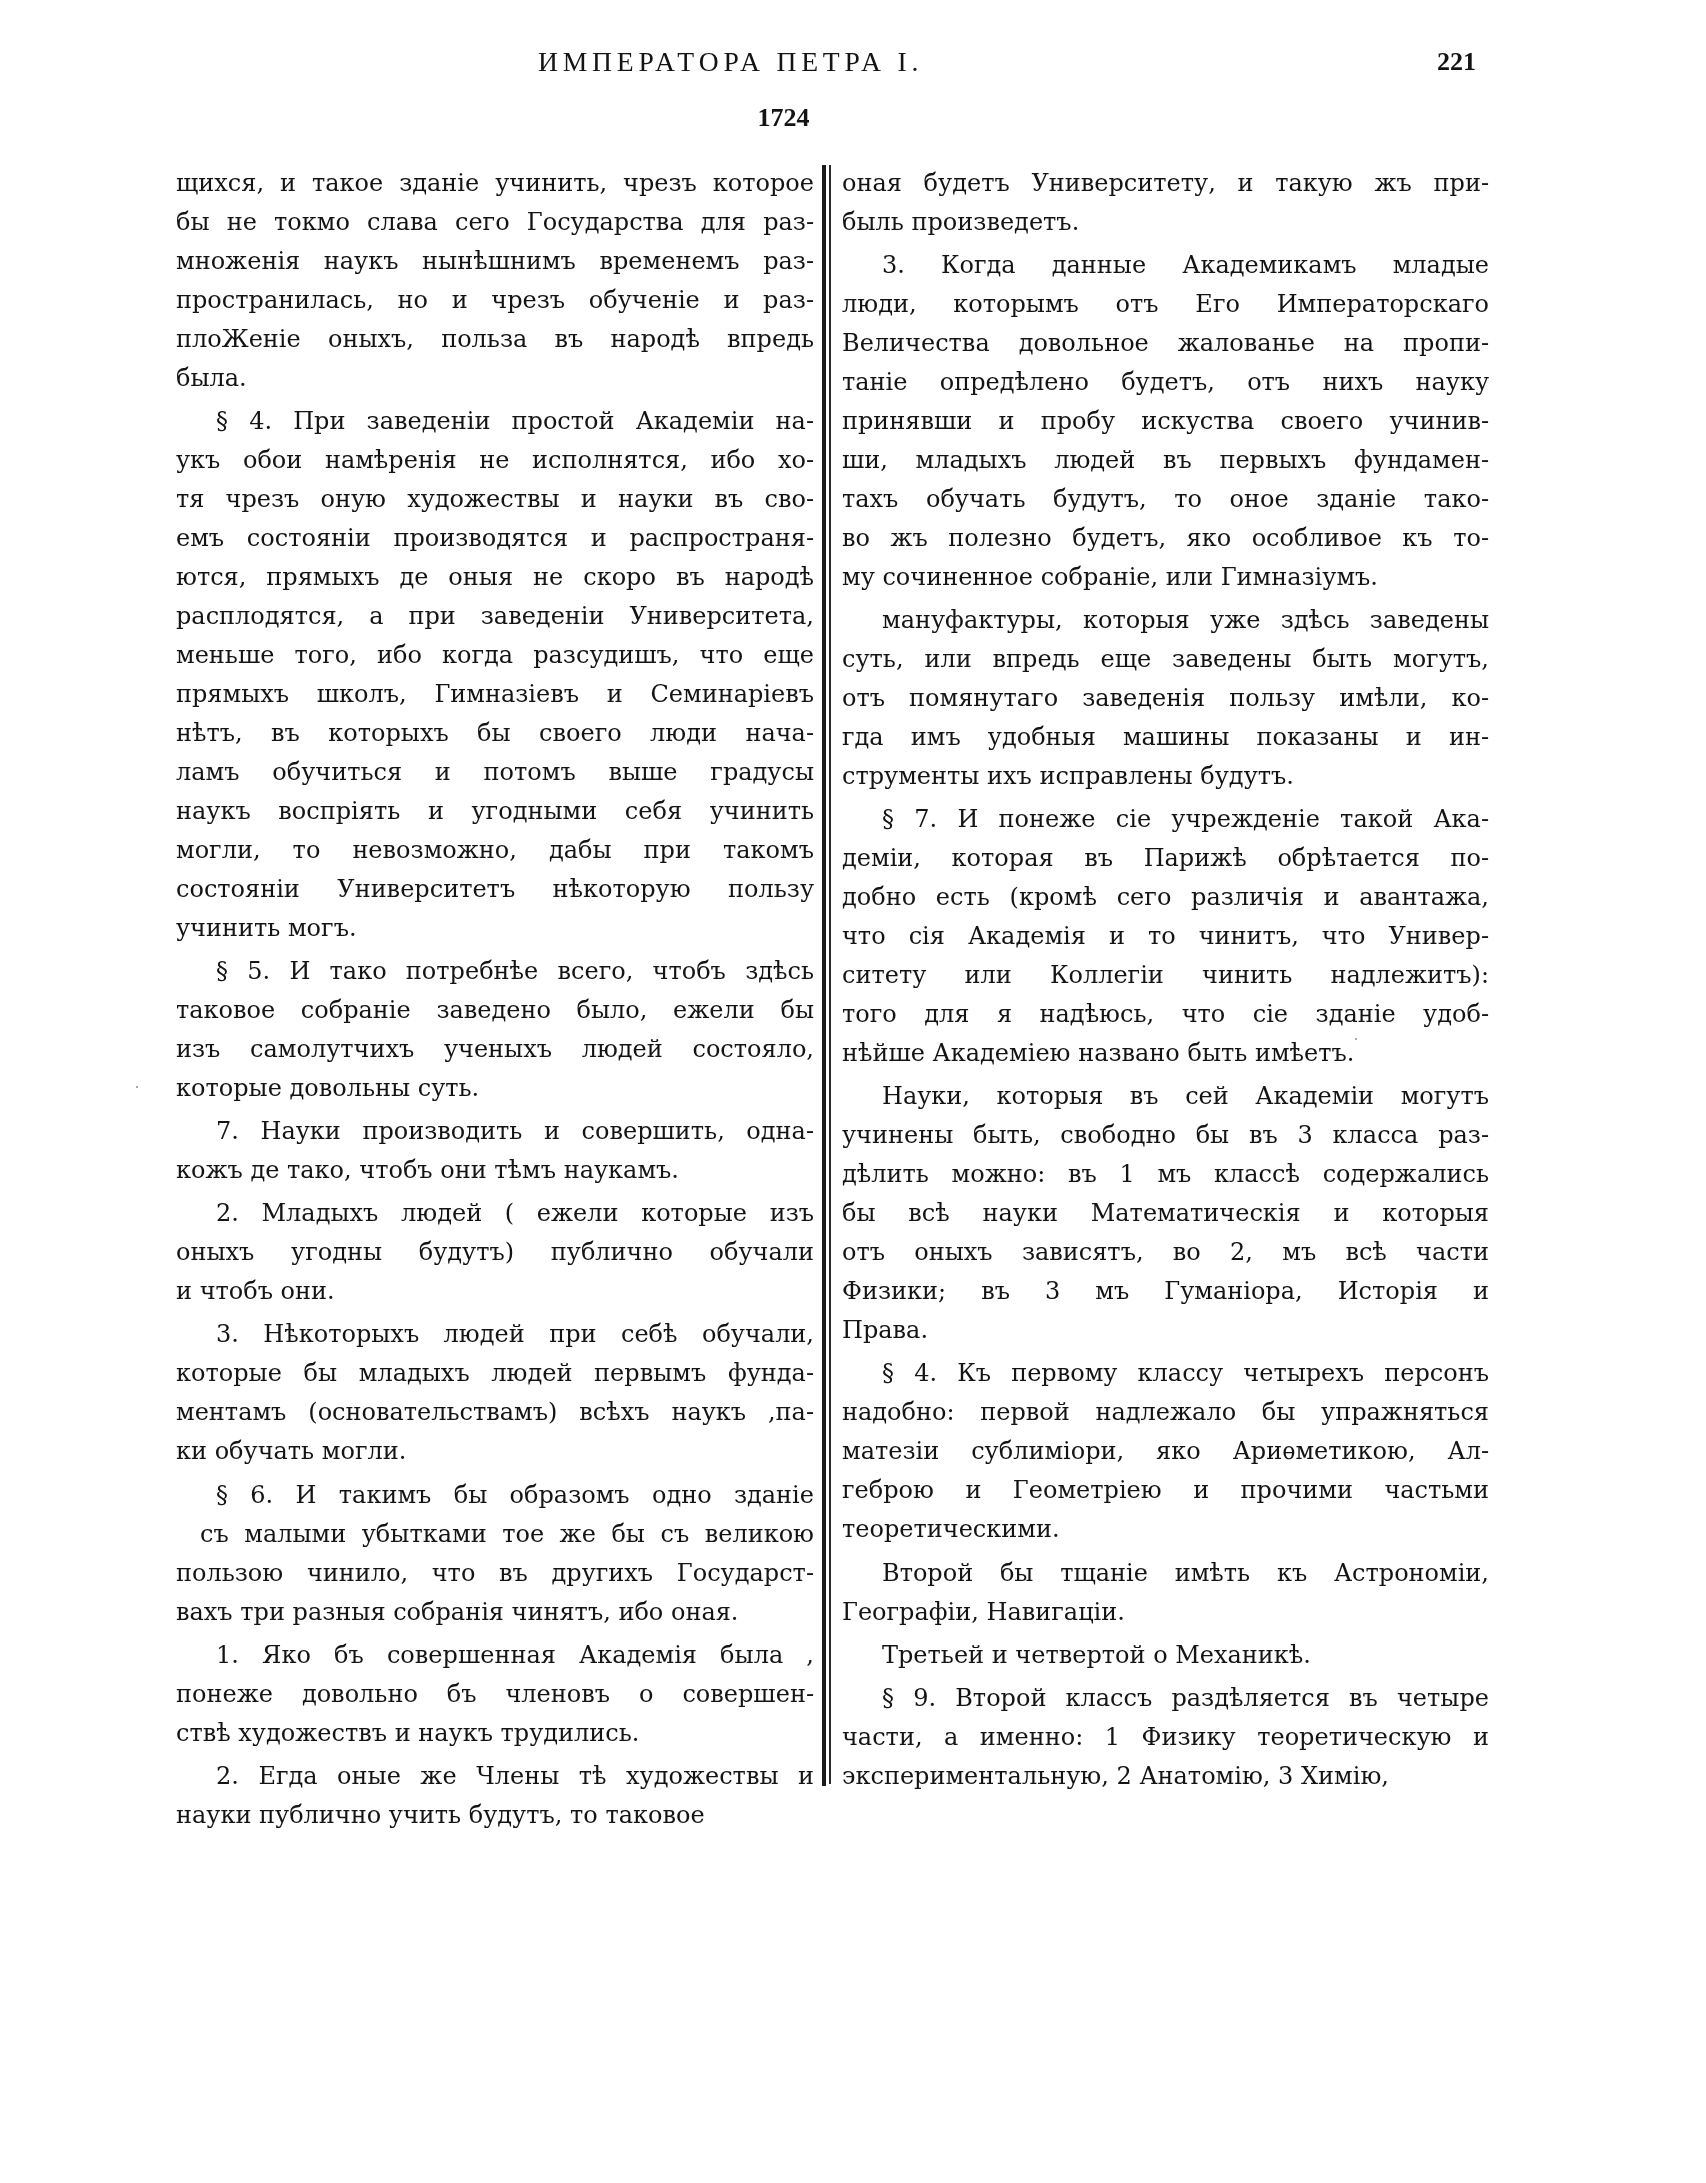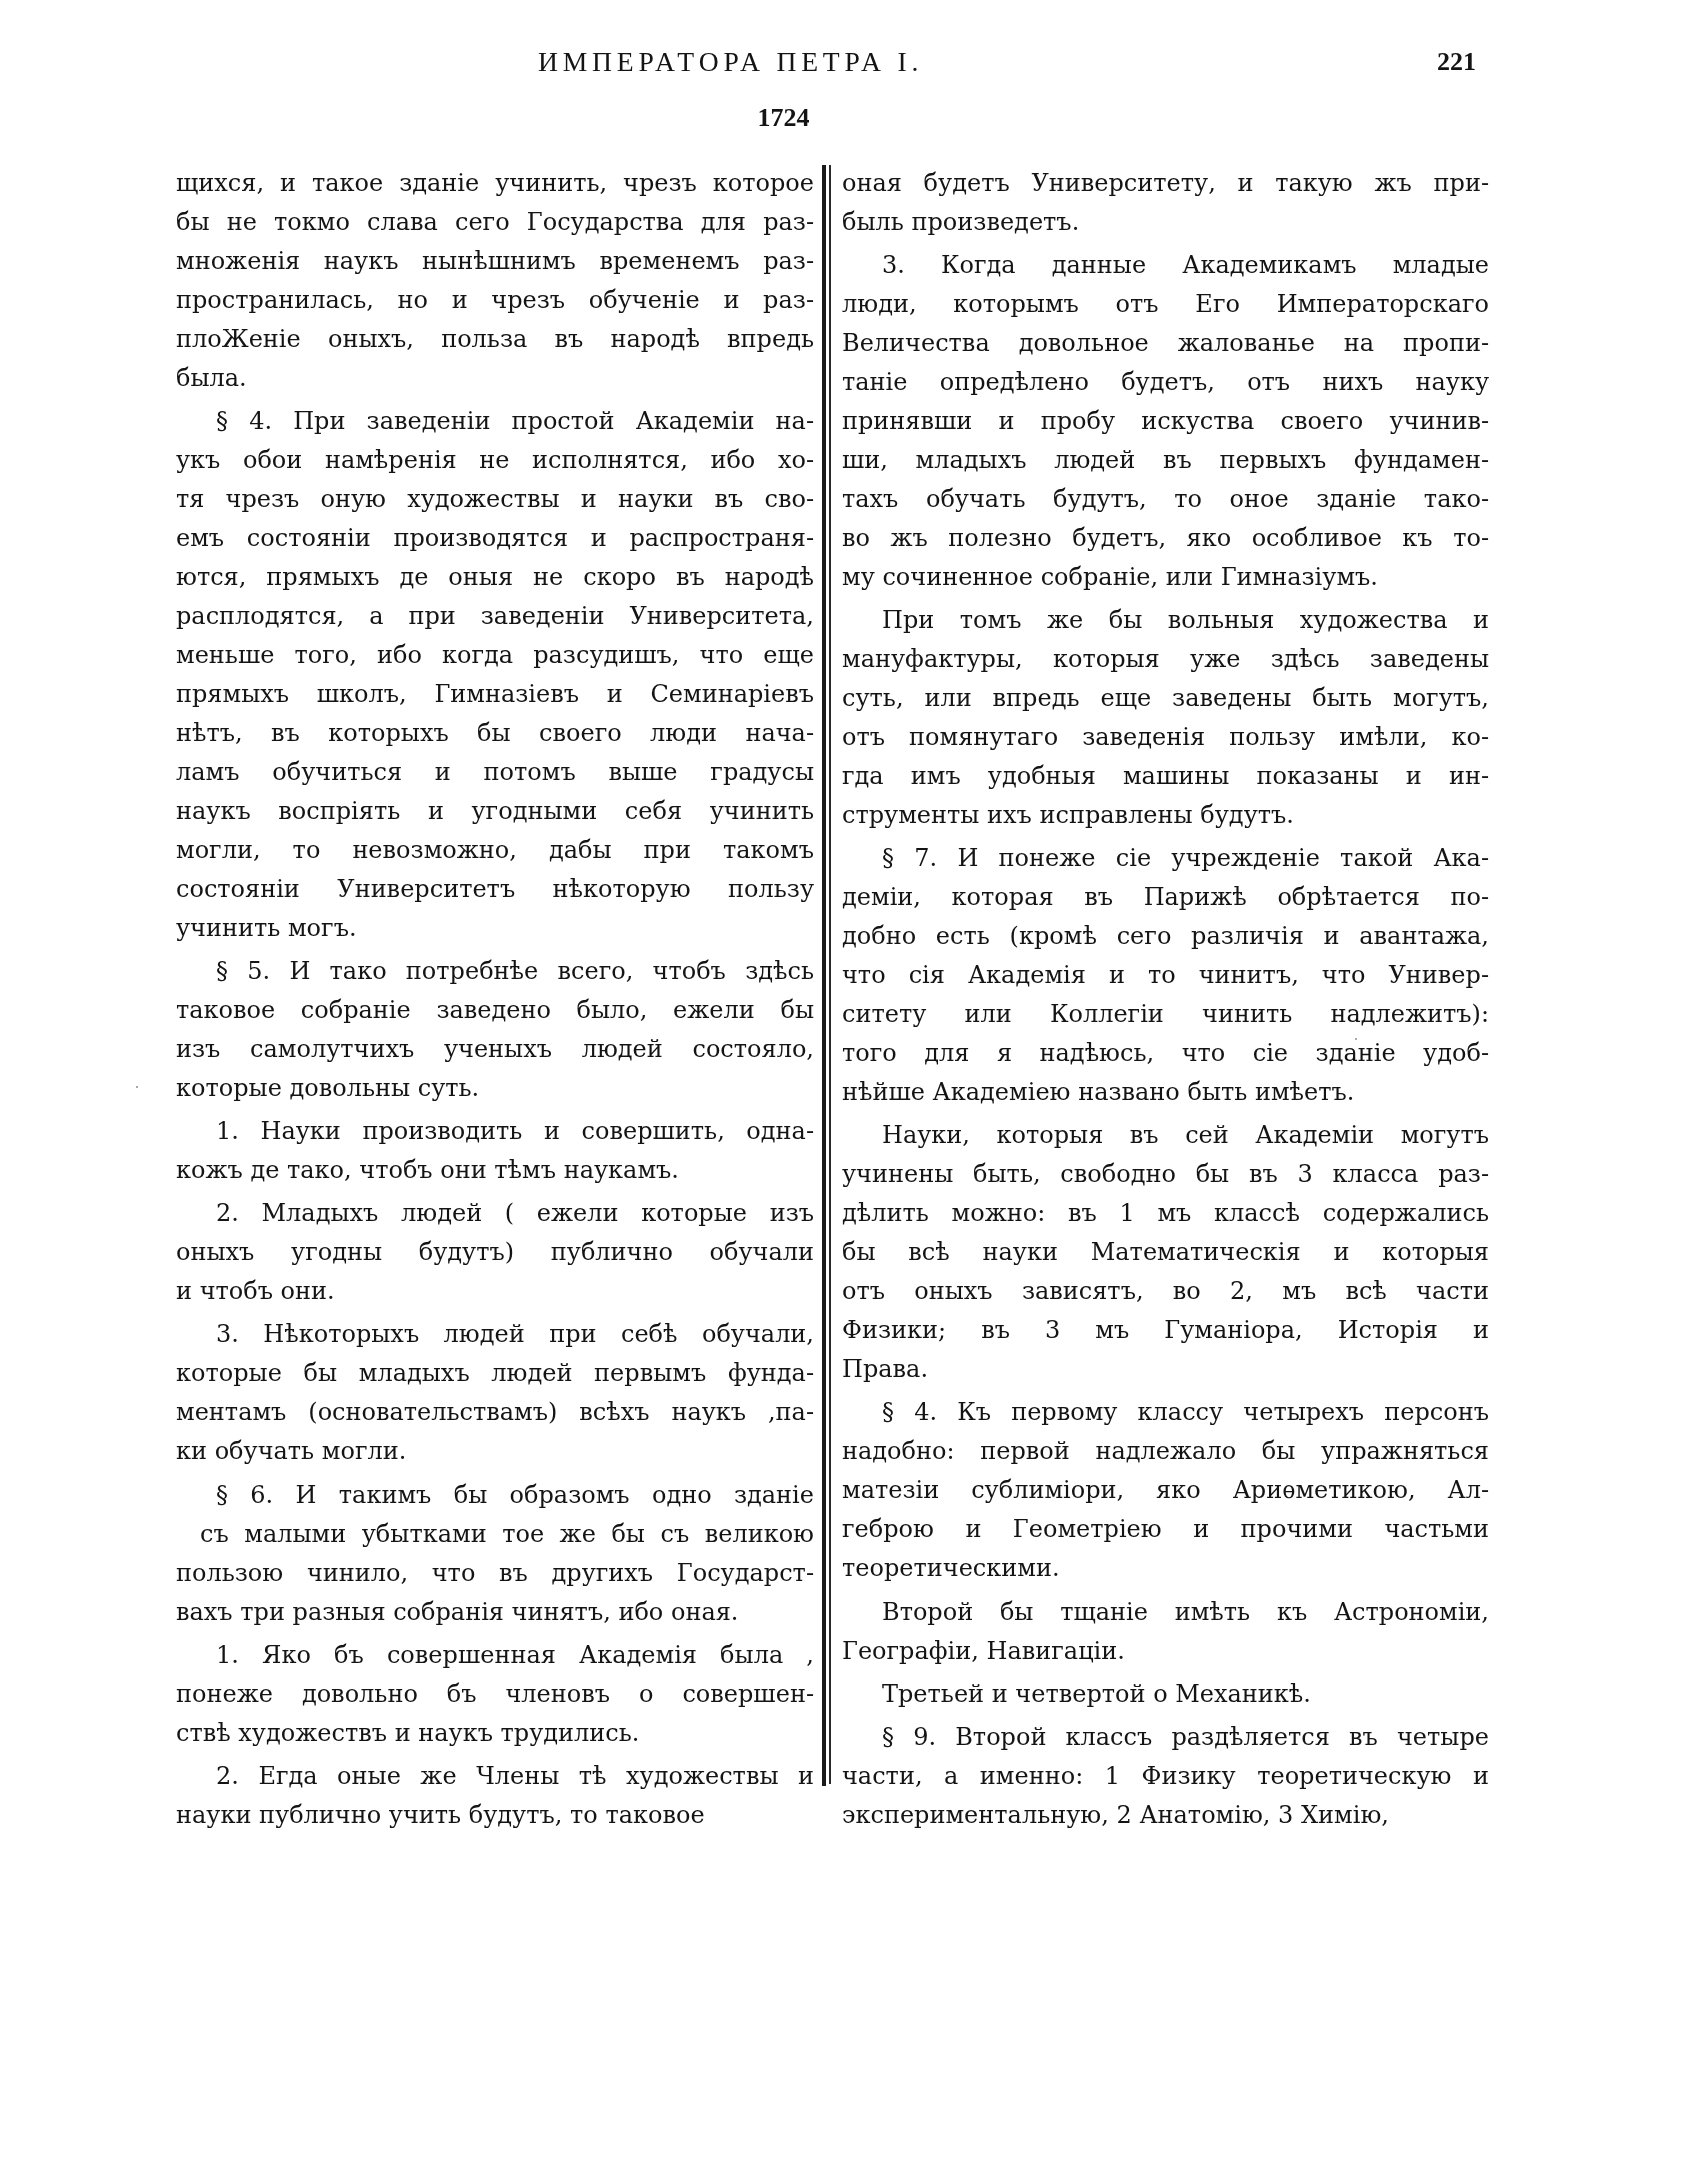--- a/index.html
+++ b/index.html
@@ -123,21 +123,21 @@
       <span class="line" style="display: block;">состояніи Университетъ нѣкоторую пользу</span>
       <span class="line last" style="display: block;">учинить могъ.</span>
     </div>
     <div class="para">
       <span class="line" style="display: block;">§ 5. И тако потребнѣе всего, чтобъ здѣсь</span>
       <span class="line" style="display: block;">таковое собраніе заведено было, ежели бы</span>
       <span class="line" style="display: block;">изъ самолутчихъ ученыхъ людей состояло,</span>
       <span class="line last" style="display: block;">которые довольны суть.</span>
     </div>
     <div class="para">
-      <span class="line" style="display: block;">1. Науки производить и совершить, одна-</span>
+      <span class="line" style="display: block;">7. Науки производить и совершить, одна-</span>
       <span class="line last" style="display: block;">кожъ де тако, чтобъ они тѣмъ наукамъ.</span>
     </div>
     <div class="para">
       <span class="line" style="display: block;">2. Младыхъ людей ( ежели которые изъ</span>
       <span class="line" style="display: block;">оныхъ угодны будутъ) публично обучали</span>
       <span class="line last" style="display: block;">и чтобъ они.</span>
     </div>
     <div class="para">
       <span class="line" style="display: block;">3. Нѣкоторыхъ людей при себѣ обучали,</span>
       <span class="line" style="display: block;">которые бы младыхъ людей первымъ фунда-</span>
@@ -172,21 +172,20 @@
       <span class="line" style="display: block;">люди, которымъ отъ Его Императорскаго</span>
       <span class="line" style="display: block;">Величества довольное жалованье на пропи-</span>
       <span class="line" style="display: block;">таніе опредѣлено будетъ, отъ нихъ науку</span>
       <span class="line" style="display: block;">принявши и пробу искуства своего учинив-</span>
       <span class="line" style="display: block;">ши, младыхъ людей въ первыхъ фундамен-</span>
       <span class="line" style="display: block;">тахъ обучать будутъ, то оное зданіе тако-</span>
       <span class="line" style="display: block;">во жъ полезно будетъ, яко особливое къ то-</span>
       <span class="line last" style="display: block;">му сочиненное собраніе, или Гимназіумъ.</span>
     </div>
     <div class="para">
-      <span class="line" style="display: block;">При томъ же бы вольныя художества и</span>
       <span class="line" style="display: block;">мануфактуры, которыя уже здѣсь заведены</span>
       <span class="line" style="display: block;">суть, или впредь еще заведены быть могутъ,</span>
       <span class="line" style="display: block;">отъ помянутаго заведенія пользу имѣли, ко-</span>
       <span class="line" style="display: block;">гда имъ удобныя машины показаны и ин-</span>
       <span class="line last" style="display: block;">струменты ихъ исправлены будутъ.</span>
     </div>
     <div class="para">
       <span class="line" style="display: block;">§ 7. И понеже сіе учрежденіе такой Ака-</span>
       <span class="line" style="display: block;">деміи, которая въ Парижѣ обрѣтается по-</span>
       <span class="line" style="display: block;">добно есть (кромѣ сего различія и авантажа,</span>

